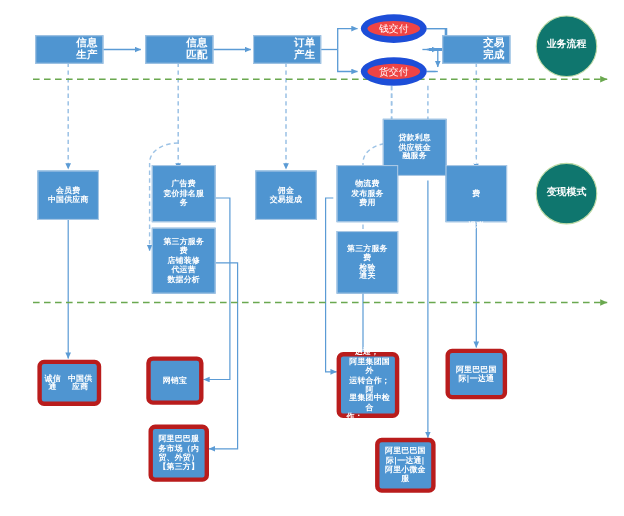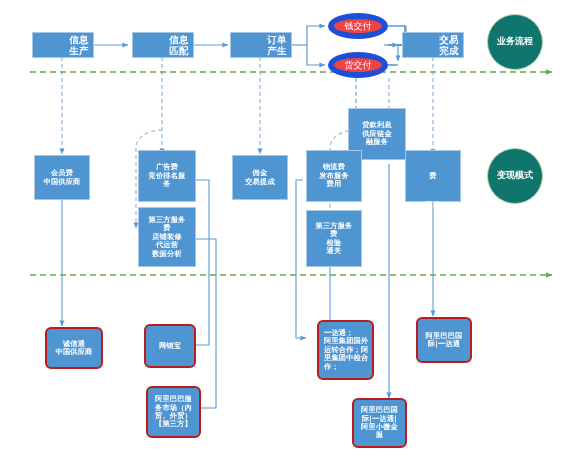--- a/index.html
+++ b/index.html
@@ -14,21 +14,21 @@
     position:absolute;box-sizing:border-box;
     background:#4F95D1;border:1px solid #A8C7E4;
     color:#ffffff;display:flex;align-items:center;justify-content:center;
     text-align:center;line-height:1.18;letter-spacing:0.2px;
     font-weight:bold;
   }
   .node span{display:block;padding:0 2px;}
 
   .proc{font-size:9.5px;padding-left:32px;}
   .fee{font-size:7.2px;}
-  .leaf{font-size:7.2px;border-radius:6px;border:2px solid #b91c1c;margin-left:11px;}
+  .leaf{font-size:7.2px;border-radius:6px;border:4px solid #b91c1c;}
 
   .ellipse{
     position:absolute;box-sizing:border-box;
     background:#ef4444;border:6px solid #1d4ed8;border-radius:50%;
     color:#fff;font-size:9px;font-weight:normal;
     display:flex;align-items:center;justify-content:center;text-align:center;
   }
 
   .lane{
     position:absolute;box-sizing:border-box;
@@ -286,21 +286,21 @@
   <div class="node fee" style="left:405px;top:150px;width:56px;height:52px;flex-direction:column;gap:21px;">
     <span>退税服务</span>
     <span>费</span>
     <span>退税</span>
   </div>
 
   <div class="lane" style="left:487px;top:148px;width:56px;height:56px;text-align:right;">
     <span>变现模式</span>
   </div>
 
-  <div class="node leaf" style="left:34px;top:327px;width:58px;height:42px;flex-direction:column;">
+  <div class="node leaf" style="left:34px;top:327px;width:58px;height:42px;flex-direction:row;">
     <span>诚信通</span>
     <span>中国供应商</span>
   </div>
 
   <div class="node leaf" style="left:133px;top:324px;width:52px;height:44px;flex-direction:column;">
     <span>网销宝</span>
   </div>
 
   <div class="node leaf" style="left:135px;top:386px;width:55px;height:52px;flex-direction:column;">
     <span>阿里巴巴服</span>

